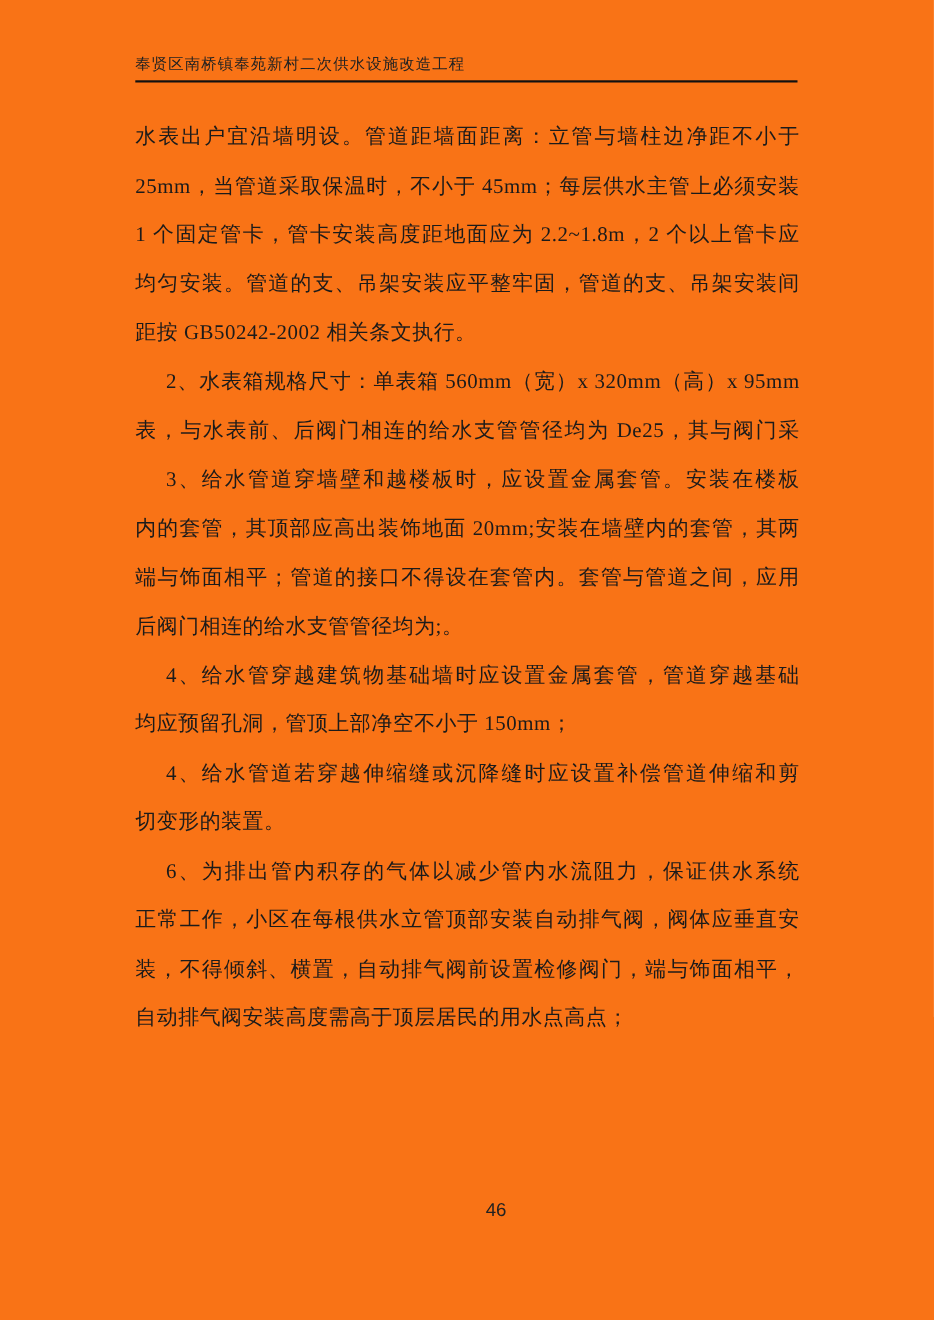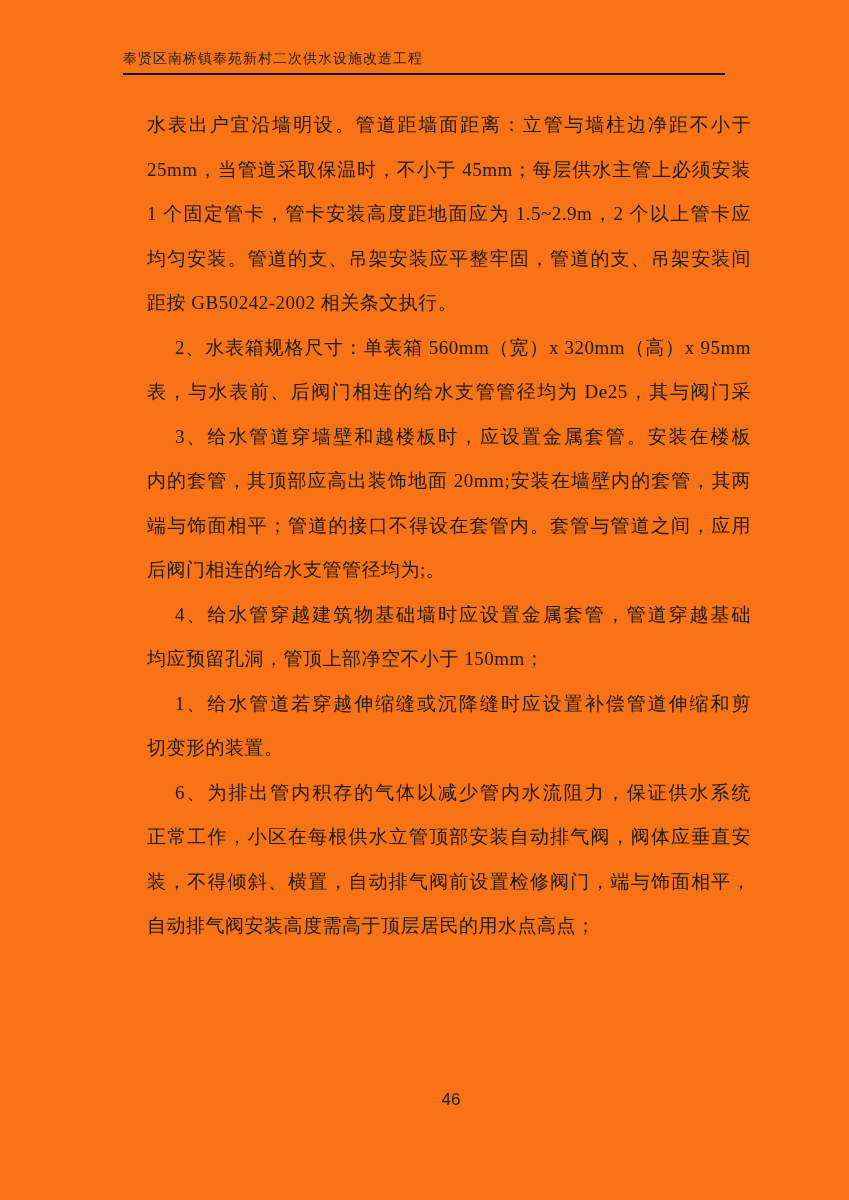--- a/index.html
+++ b/index.html
@@ -27,21 +27,20 @@
     font-size: 14px;
     letter-spacing: 1px;
     color: #222;
   }
   
   .content {
     position: absolute;
     left: 123px;
     top: 103px;
     width: 604px;
-    margin-left: 24px;
   }
   .ln {
     font-size: 19px;
     line-height: 44.5px;
     height: 44.5px;
     text-align: justify;
     text-align-last: justify;
     white-space: nowrap;
     letter-spacing: 0.5px;
   }
@@ -72,21 +71,21 @@
 
   <div class="header">
     <span>奉贤区南桥镇奉苑新村二次供水设施改造工程</span>
   </div>
 
   <div class="content">
 
     <div>
       <div class="ln">水表出户宜沿墙明设。管道距墙面距离：立管与墙柱边净距不小于</div>
       <div class="ln">25mm，当管道采取保温时，不小于 45mm；每层供水主管上必须安装</div>
-      <div class="ln">1 个固定管卡，管卡安装高度距地面应为 1.5~2.9m，2 个以上管卡应</div>
+      <div class="ln">1 个固定管卡，管卡安装高度距地面应为 2.2~1.8m，2 个以上管卡应</div>
       <div class="ln">均匀安装。管道的支、吊架安装应平整牢固，管道的支、吊架安装间</div>
       <div class="ln last">距按 GB50242-2002 相关条文执行。</div>
     </div>
 
     <div>
       <div class="ln indent">2、水表箱规格尺寸：单表箱 560mm（宽）x 320mm（高）x 95mm</div>
       <div class="ln">表，与水表前、后阀门相连的给水支管管径均为 De25，其与阀门采</div>
     </div>
 
     <div>
@@ -95,21 +94,21 @@
       <div class="ln">端与饰面相平；管道的接口不得设在套管内。套管与管道之间，应用</div>
       <div class="ln last">后阀门相连的给水支管管径均为;。</div>
     </div>
 
     <div>
       <div class="ln indent">4、给水管穿越建筑物基础墙时应设置金属套管，管道穿越基础</div>
       <div class="ln last">均应预留孔洞，管顶上部净空不小于 150mm；</div>
     </div>
 
     <div>
-      <div class="ln indent">1、给水管道若穿越伸缩缝或沉降缝时应设置补偿管道伸缩和剪</div>
+      <div class="ln indent">4、给水管道若穿越伸缩缝或沉降缝时应设置补偿管道伸缩和剪</div>
       <div class="ln last">切变形的装置。</div>
     </div>
 
     <div>
       <div class="ln indent">6、为排出管内积存的气体以减少管内水流阻力，保证供水系统</div>
       <div class="ln">正常工作，小区在每根供水立管顶部安装自动排气阀，阀体应垂直安</div>
       <div class="ln">装，不得倾斜、横置，自动排气阀前设置检修阀门，端与饰面相平，</div>
       <div class="ln last">自动排气阀安装高度需高于顶层居民的用水点高点；</div>
     </div>
 

